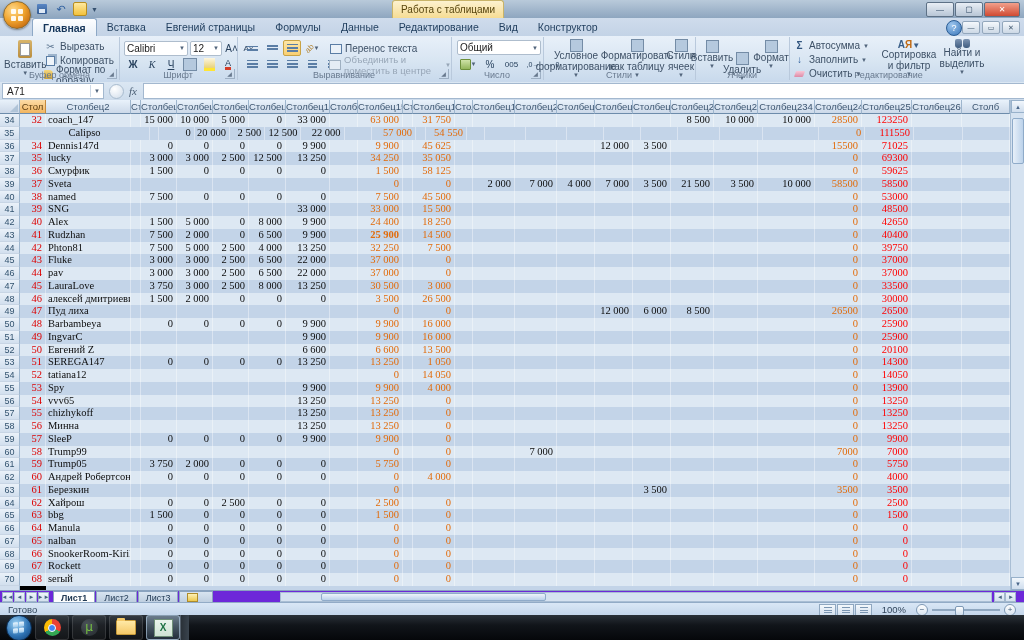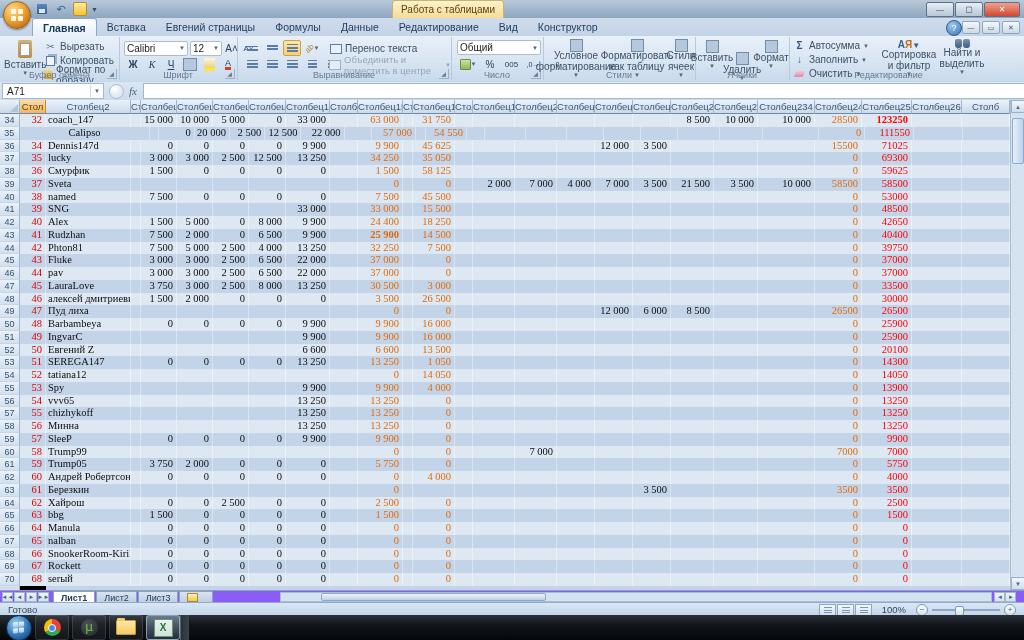--- a/index.html
+++ b/index.html
@@ -116,21 +116,21 @@
   #sliver .gutp{width:20px;background:#d2dfee;border-right:1px solid #9eb6ce;box-sizing:border-box;}
   #active-cell{width:26px;box-sizing:border-box;border:2px solid #000;background:#fff;}
   
   #vscroll{left:1010px;top:100px;width:14px;height:490px;background:#d5e2f0;border-left:1px solid #a9bed4;box-sizing:border-box;}
   .varrow{position:absolute;left:0;width:14px;height:13px;background:linear-gradient(#f2f7fc,#cfdded);
     border:1px solid #98b1ca;box-sizing:border-box;color:#4a668a;font-size:6px;
     display:flex;align-items:center;justify-content:center;}
   #vthumb{position:absolute;left:1px;top:18px;width:12px;height:46px;border-radius:2px;
     background:linear-gradient(90deg,#e7f0f9,#bcd2ea);border:1px solid #8fabc9;box-sizing:border-box;}
   
-  #tabrow{left:0;top:590px;width:1024px;height:12px;background:#8b5cf6;border-top:1px solid #8aa3bf;
+  #tabrow{left:0;top:590px;width:1024px;height:12px;background:#6d28d9;border-top:1px solid #8aa3bf;
     display:flex;align-items:center;font-size:9px;}
   .navs{display:flex;gap:1px;margin-left:2px;}
   .navbtn{width:11px;height:10px;display:flex;align-items:center;justify-content:center;
     color:#44627f;font-size:6px;background:linear-gradient(#eef4fa,#d4e1ef);border:1px solid #a3b8cd;box-sizing:border-box;}
   .stab{height:11px;padding:0 7px;display:flex;align-items:center;font-size:9px;color:#243c56;
     background:linear-gradient(#d8e4f0,#bccddf);border:1px solid #8aa3bf;border-bottom:none;
     border-radius:0 0 0 0;margin-right:1px;}
   .stab.active{background:#fdfefe;font-weight:bold;}
   .instab{width:18px;}
   #hscroll{margin-left:66px;width:712px;height:10px;background:#d5e2f0;border:1px solid #a9bed4;
@@ -514,21 +514,21 @@
         <div class="cell c-m" style="width: 18px;"></div>
         <div class="cell c-n" style="width: 42px;"></div>
         <div class="cell c-o" style="width: 42px;"></div>
         <div class="cell c-p" style="width: 38px;"></div>
         <div class="cell c-q" style="width: 38px;"></div>
         <div class="cell c-r" style="width: 38px;"></div>
         <div class="cell c-s" style="width: 43px;">8 500</div>
         <div class="cell c-t" style="width: 44px;">10 000</div>
         <div class="cell c-u" style="width: 57px;">10 000</div>
         <div class="cell c-v" style="width: 47px;">28500</div>
-        <div class="cell c-w" style="width: 50px; font-weight: bold;">123250</div>
+        <div class="cell c-w" style="width: 50px;">123250</div>
         <div class="cell c-x" style="width: 50px;"></div>
         <div class="cell c-y" style="width: 48px;"></div>
       </div>
       <div class="grow odd">
         <div class="gut">35</div>
         <div class="cell c-a" style="width: 48px; margin-top: 32px;">33</div>
         <div class="cell c-b" style="width: 85px;">Calipso</div>
         <div class="cell c-c" style="width: 10px;"></div>
         <div class="cell c-d" style="width: 36px;">0</div>
         <div class="cell c-e" style="width: 36px;">20 000</div>

